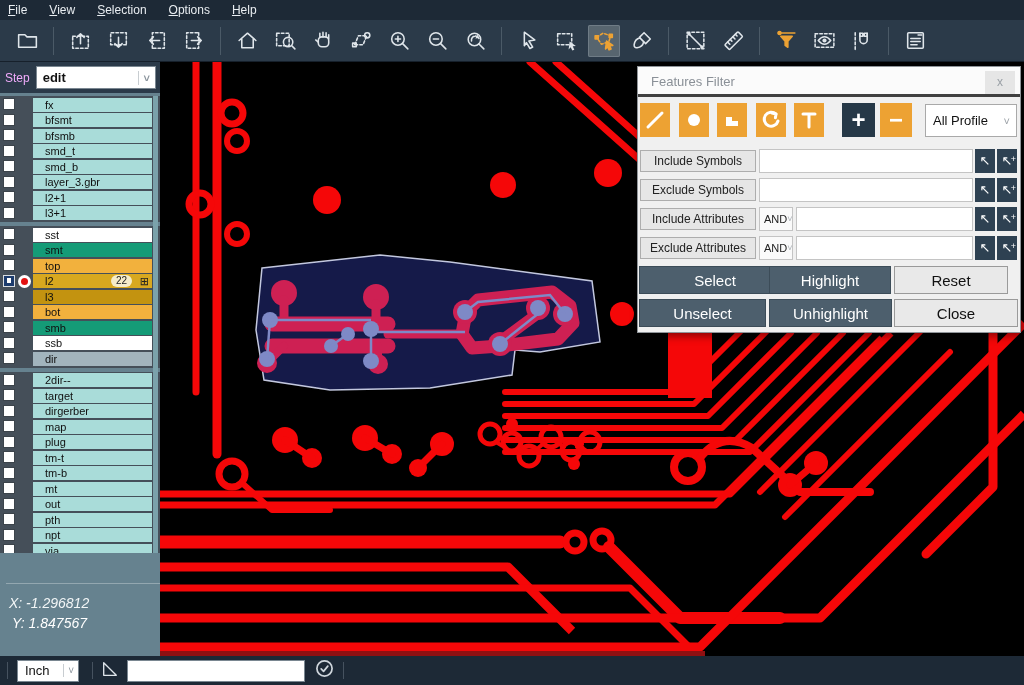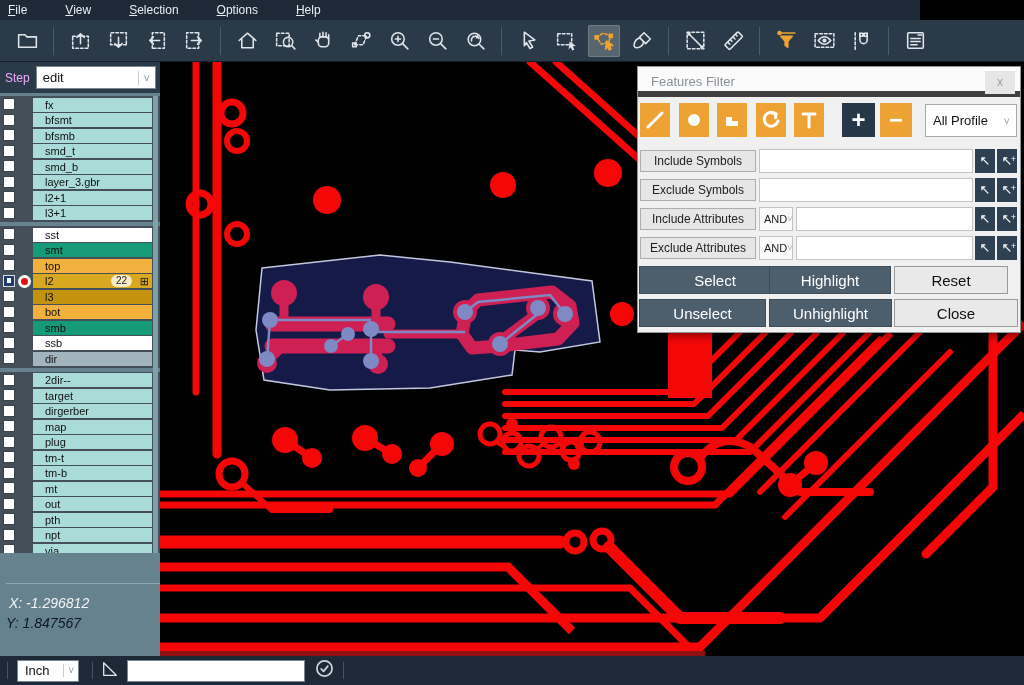--- a/index.html
+++ b/index.html
@@ -5,22 +5,22 @@
   :root{
     --red:#f50708; --maroon:#8f1012; --crimson:#ce2053; --sel-fill:#151a49;
     --sel-outline:#c3c8df; --stipple:#7e89c6; --accent:#eda233;
     --bar-bg:#1d2936; --tb-bg:#2b3a49; --icon:#dfe5ea;
   }
   *{margin:0;padding:0;box-sizing:border-box;}
   body{font-family:"Liberation Sans",sans-serif;background:#000;}
   #app{position:relative;width:1024px;height:685px;overflow:hidden;background:#000;}
 
   
-  #menubar{position:absolute;left:0;top:0;width:920px;height:20px;background:var(--bar-bg);
-    display:flex;align-items:center;gap:16px;padding-left:8px;}
+  #menubar{position:absolute;left:0;top:0;width:1024px;height:20px;background:var(--bar-bg);
+    display:flex;align-items:center;gap:0;padding-left:8px;}
   .mi{color:#e9edf1;font-size:12px;padding:0 12px 0 0;margin-right:10px;cursor:default;}
   .mi u{text-decoration:underline;}
 
   
   #toolbar{position:absolute;left:0;top:20px;width:1024px;height:42px;background:var(--tb-bg);
     display:flex;align-items:center;padding-left:8px;border-bottom:1px solid #16202b;}
   .tbtn{width:32px;height:32px;margin:0 3px;display:flex;align-items:center;justify-content:center;border-radius:2px;}
   .tbtn svg{width:25px;height:25px;}
   .tbtn svg *{stroke:var(--icon);fill:none;stroke-width:1.5;stroke-linecap:round;stroke-linejoin:round;}
   .tbtn svg .f{fill:var(--icon);stroke:none;}
@@ -33,50 +33,50 @@
 
   
   #main{position:absolute;left:0;top:62px;width:1024px;height:594px;}
 
   
   #sidebar{position:absolute;left:0;top:0;width:160px;height:594px;background:#66828f;}
   #steprow{position:absolute;left:0;top:0;width:160px;height:31px;background:var(--tb-bg);
     display:flex;align-items:center;}
   #steprow .slabel{color:#f0abfc;font-size:12px;margin:0 6px 0 5px;}
   #stepdd{flex:1;height:23px;background:#fff;border:1px solid #7a8791;display:flex;align-items:center;
-    justify-content:space-between;margin-right:4px;font-size:13px;color:#111;padding-left:6px;}
+    justify-content:space-between;margin-right:4px;font-size:13px;color:#111;padding-left:6px;font-weight:bold;}
   #stepdd .chev{color:#8a949c;font-size:11px;border-left:1px solid #c8cdd1;padding:1px 5px;}
   #layers{position:absolute;left:0;top:34px;width:160px;}
   #layers:after{content:"";position:absolute;right:2px;top:0;bottom:0;width:5px;background:#7ba2ab;}
   .lgroup{background:#454f59;padding:1px 0;margin-bottom:4px;}
   .lrow{height:15.5px;position:relative;}
   .cb{position:absolute;left:3px;top:1px;width:12px;height:12px;background:#fff;border:1.5px solid #3c444b;}
   .cb.checked{background:#1c3c6e;border-color:#d8dde1;}
   .cb.checked:after{content:"";position:absolute;left:2.5px;top:2.5px;width:4.5px;height:4.5px;background:#fff;}
   .adot{position:absolute;left:18px;top:1px;width:13px;height:13px;background:#fff;border-radius:50%;}
   .adot:after{content:"";position:absolute;left:3px;top:3px;width:7px;height:7px;background:#e31212;border-radius:50%;}
   .lcell{position:absolute;left:33px;top:0.75px;width:119px;height:14px;font-size:11px;color:#101010;
     padding-left:12px;line-height:14px;white-space:nowrap;overflow:hidden;}
   .c-cyan{background:#a9dcd9;} .c-green{background:#159b77;} .c-amber{background:#f2b13d;}
   .c-gold{background:#d8a81f;} .c-gold2{background:#c39310;} .c-white{background:#fff;} .c-gray{background:#a2b4bd;}
   .lbadge{position:absolute;right:20px;top:1px;background:#f6ecc9;border-radius:8px;font-size:10px;
     padding:0 5px;line-height:12px;color:#222;}
   .lgrid{position:absolute;right:3px;top:0;font-size:11px;color:#222;line-height:14px;}
   #coords{position:absolute;left:0;bottom:0;width:189px;height:103px;background:#66828f;font-style:italic;}
   #coords .cdiv{position:absolute;left:6px;right:6px;top:30px;height:1px;background:#93a7b0;}
   #coords .cx{position:absolute;left:9px;top:42px;color:#f2f6f7;font-size:14px;}
-  #coords .cy{position:absolute;left:6px;top:62px;color:#0f172a;font-size:14px;}
+  #coords .cy{position:absolute;left:12px;top:62px;color:#ffffff;font-size:14px;}
 
   
   #canvas{position:absolute;left:160px;top:0;width:864px;height:594px;background:#000;overflow:hidden;}
 
   
   #dialog{position:absolute;left:637px;top:4px;width:384px;height:267px;background:#f0f0f0;
     border:1px solid #8f9499;box-shadow:2px 3px 8px rgba(0,0,0,.45);}
-  #dlghead{position:absolute;left:0;top:0;right:0;height:30px;background:#fbfbfb;border-bottom:6px solid #404040;}
+  #dlghead{position:absolute;left:0;top:0;right:0;height:30px;background:#fbfbfb;border-bottom:3px solid #404040;}
   #dlgtitle{position:absolute;left:13px;top:7px;font-size:13px;color:#8a9097;}
   #dlgclose{position:absolute;right:5px;top:4px;width:30px;height:23px;background:#e6e6e6;color:#9aa0a6;
     font-size:12px;text-align:center;line-height:22px;}
   .shpbtn{position:absolute;top:36px;width:30px;height:34px;background:var(--accent);display:flex;
     align-items:center;justify-content:center;}
   .shpbtn svg{width:22px;height:22px;}
   .shpbtn svg *{stroke:#fff;fill:none;stroke-width:3;stroke-linecap:round;}
   .shpbtn svg .f{fill:#fff;stroke:none;}
   .shpbtn.navy{background:#263847;}
   .shpbtn .pm{color:#fff;font-size:24px;font-weight:bold;line-height:22px;}

